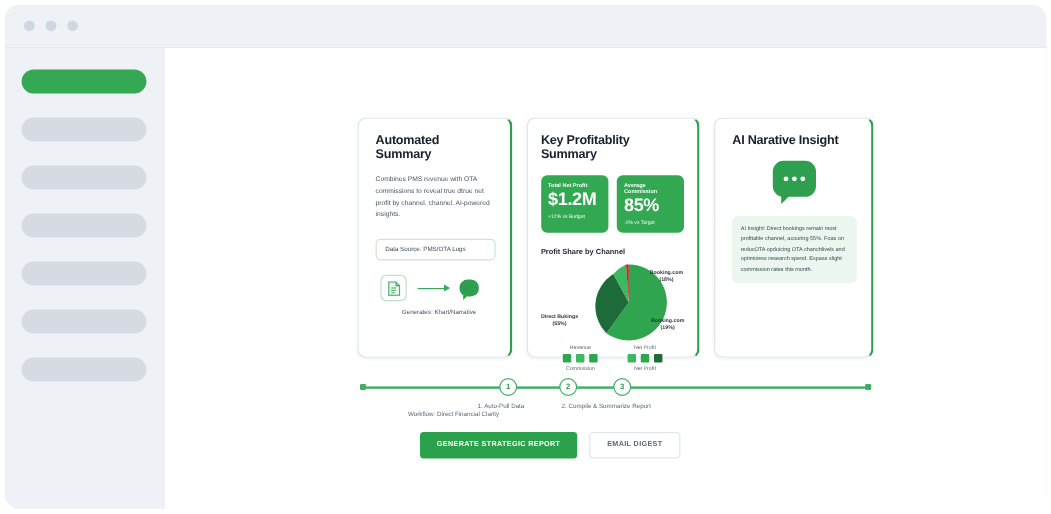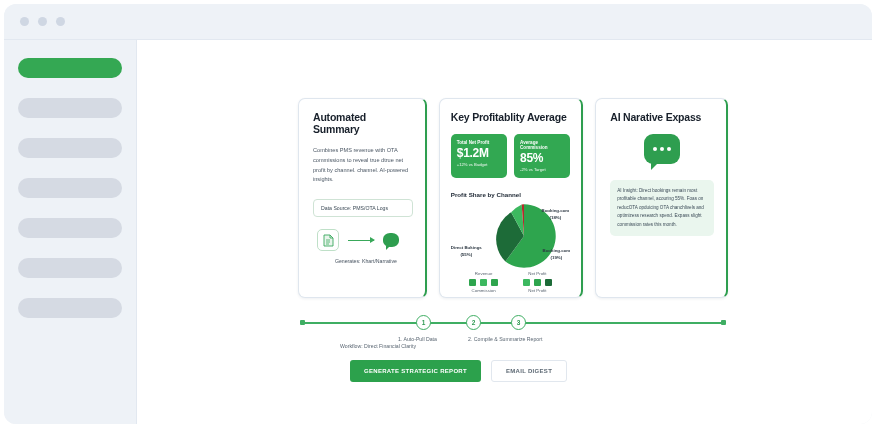--- a/index.html
+++ b/index.html
@@ -134,21 +134,21 @@
   
   .metrics { display: flex; gap: 7px; margin-bottom: 13px; }
   .metric {
     flex: 1;
     background: #32a852;
     border-radius: 5px;
     padding: 6px 5px 6px 6px;
     color: #fff;
   }
   .metric-label { font-size: 4.6px; font-weight: bold; margin-bottom: 2px; opacity: .97; }
-  .metric-value { font-size: 12px; font-weight: bold; letter-spacing: -0.3px; line-height: 1.1; }
+  .metric-value { font-size: 15px; font-weight: bold; letter-spacing: -0.3px; line-height: 1.1; }
   .metric-sub { font-size: 4.2px; margin-top: 2px; opacity: .95; }
 
   .chart-title { font-size: 6.2px; font-weight: bold; color: #222c38; margin-bottom: 4px; }
 
   .pie-wrap { position: relative; height: 68px; }
   .pie { position: absolute; left: 40px; top: 1px; }
 
   .pie-lbl { position: absolute; font-size: 4.4px; color: #2c3742; text-align: center; line-height: 1.5; font-weight: bold; }
   .pie-lbl.l1 { right: 1px; top: 6px; }
   .pie-lbl.l2 { left: 0px; top: 43px; }
@@ -292,21 +292,21 @@
                 <path d="M3 6h4M3 8h4M3 10h3" stroke="#3aa85d" stroke-width="0.8"></path>
               </svg>
             </span>
             <span class="arrow"></span>
             <span class="bubble"></span>
           </div>
           <div class="generates">Generates: Khart/Narrative</div>
         </div>
 
         <div class="card c2">
-          <div class="card-title">Key Profitablity Average</div>
+          <div class="card-title">Key Profitablity Summary</div>
 
           <div class="metrics">
             <div class="metric">
               <div class="metric-label">Total Net Profit</div>
               <div class="metric-value">$1.2M</div>
               <div class="metric-sub">+12% vs Budget</div>
             </div>
             <div class="metric">
               <div class="metric-label">Average Commission</div>
               <div class="metric-value">85%</div>
@@ -357,21 +357,21 @@
                 <span class="sw" style="background:#3cb85f"></span>
                 <span class="sw" style="background:#2ea54e"></span>
                 <span class="sw" style="background:#1d6b38"></span>
               </div>
               <div class="legend-foot">Net Profit</div>
             </div>
           </div>
         </div>
 
         <div class="card c3">
-          <div class="card-title">AI Narative Expass</div>
+          <div class="card-title">AI Narative Insight</div>
           <div class="chat-icon-wrap">
             <span class="chat-bubble">
               <span class="chat-dot"></span>
               <span class="chat-dot"></span>
               <span class="chat-dot"></span>
             </span>
           </div>
           <div class="insight-box">AI Insight: Direct bookings remain most profitable channel, acouring 55%. Foas on reducOTA opduicing OTA chanchlivels and optimizess research spend. Expass slight commission rates this month.</div>
         </div>
 

